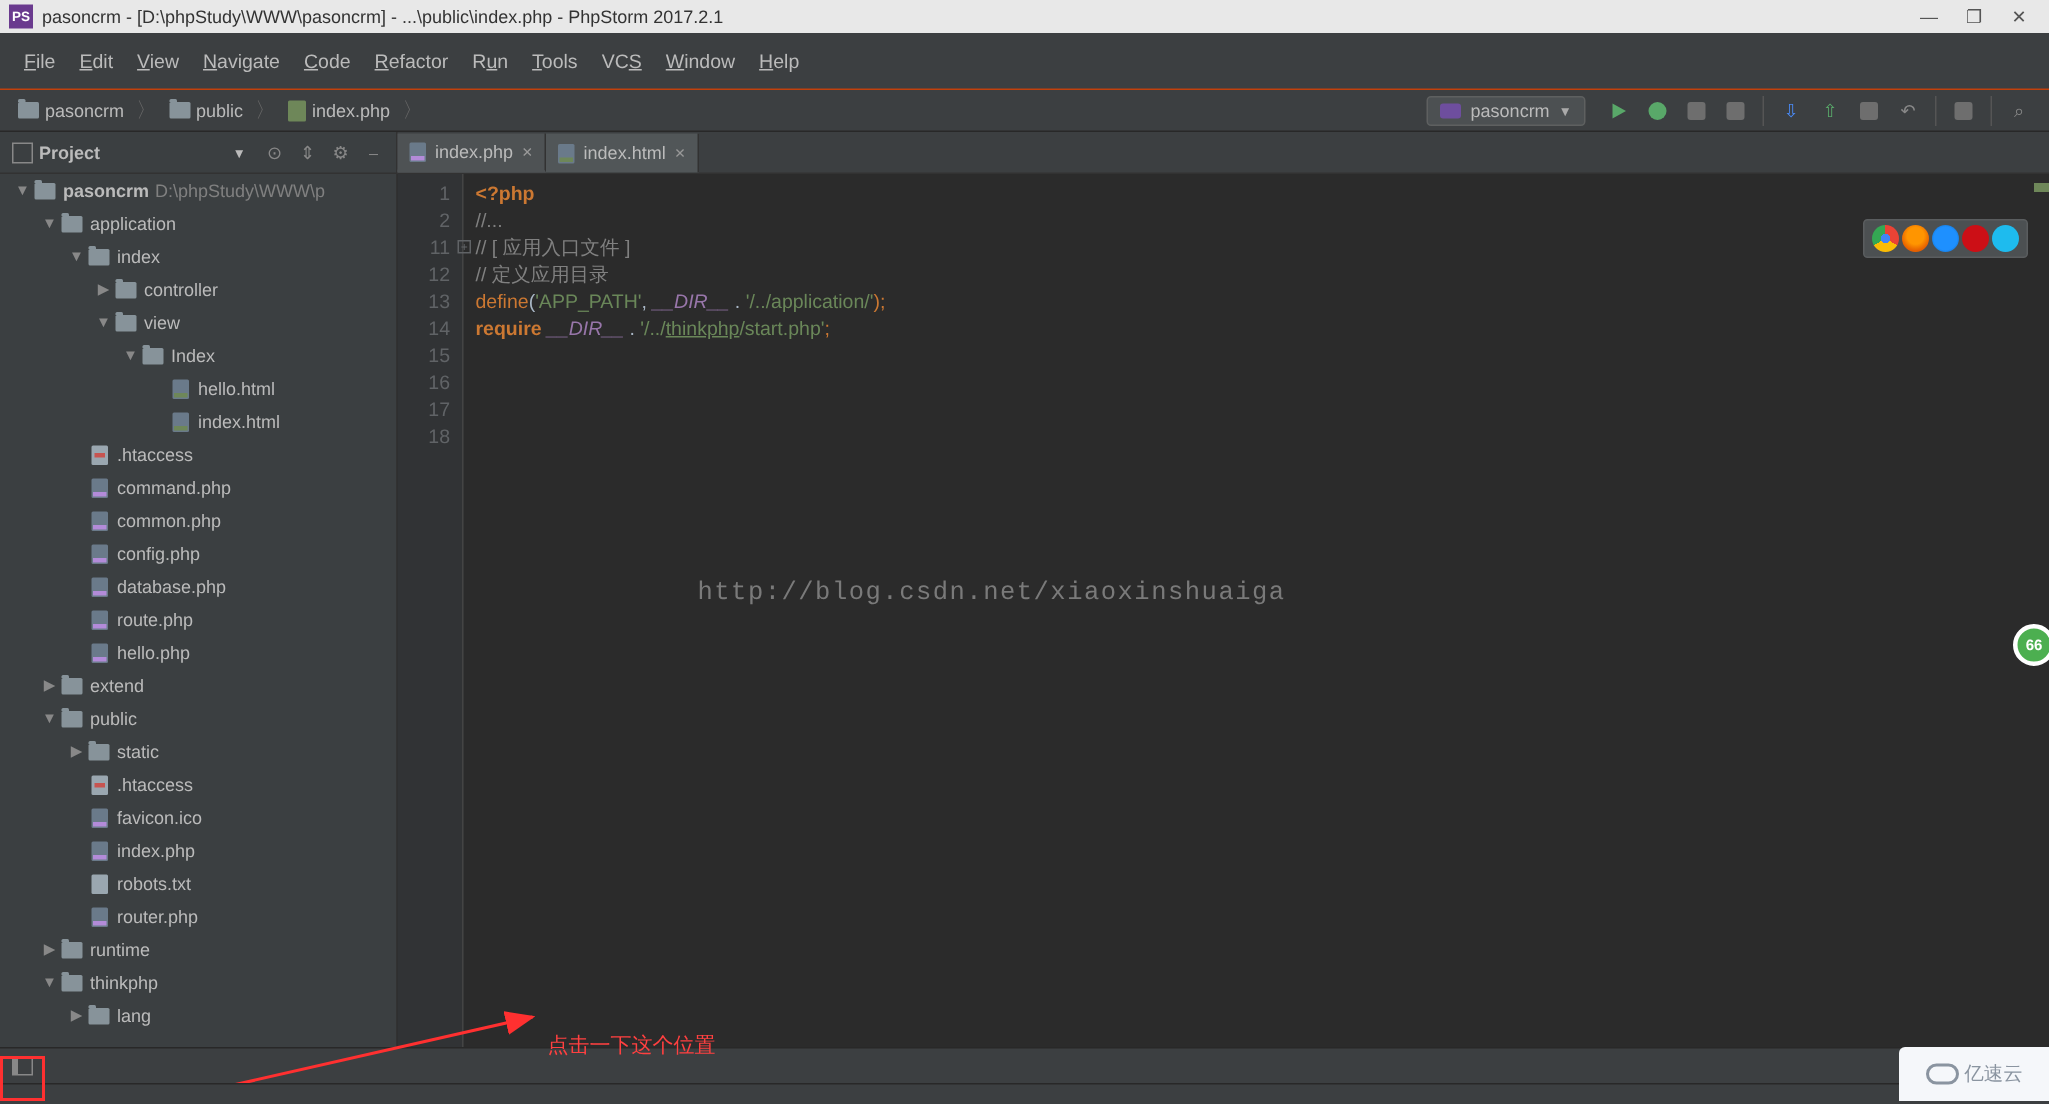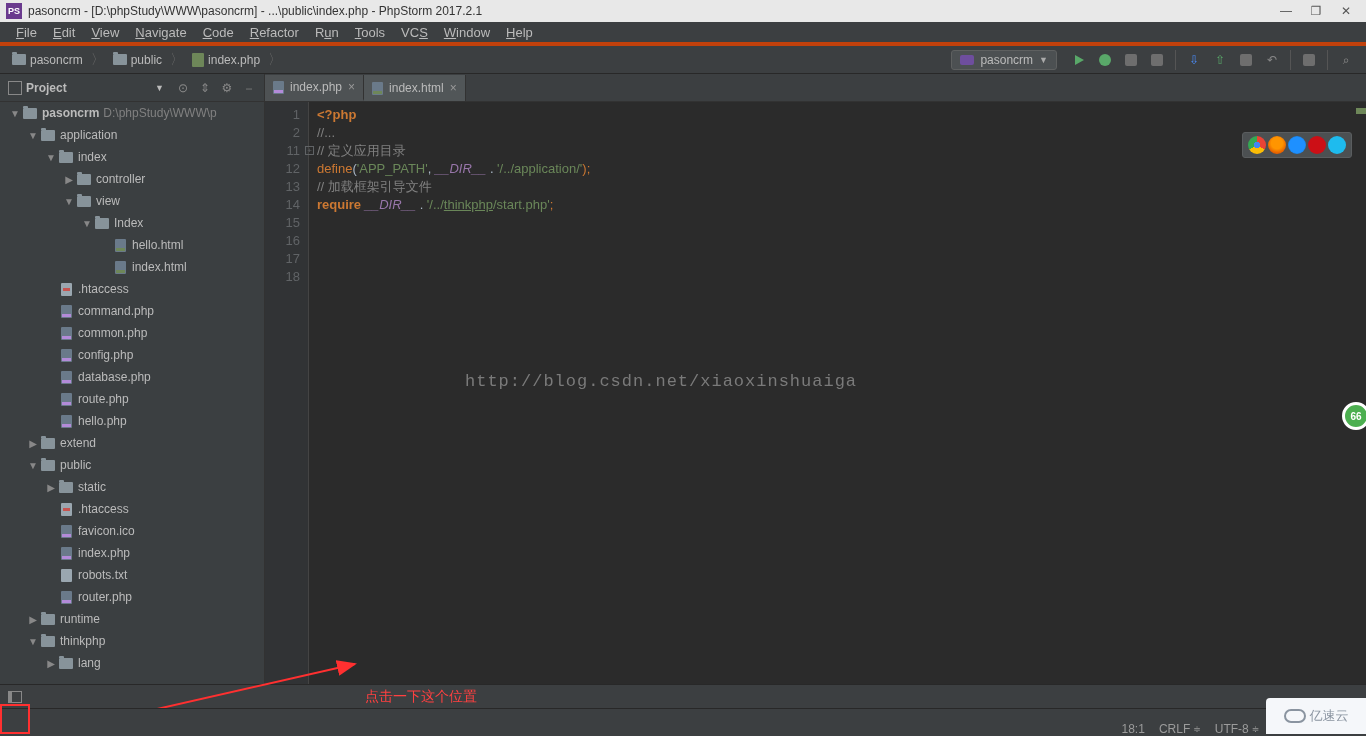--- a/index.html
+++ b/index.html
@@ -4,21 +4,21 @@
 <style>
 * { margin: 0; padding: 0; box-sizing: border-box; font-family: "Segoe UI", Arial, sans-serif; }
 body { background: #3c3f41; color: #bbbbbb; font-size: 12px; overflow: hidden; width: 1366px; height: 736px; position: relative; }
 
 .title-bar { height: 22px; background: #e8e8e8; display: flex; align-items: center; padding: 0 6px; color: #333; }
 .title-bar .ps-logo { width: 16px; height: 16px; background: #6a3a8e; color: #fff; font-size: 9px; font-weight: bold; display: flex; align-items: center; justify-content: center; margin-right: 6px; }
 .title-bar .title-text { flex: 1; font-size: 12px; }
 .title-bar .win-controls { display: flex; gap: 18px; padding-right: 8px; }
 .title-bar .win-btn { width: 12px; height: 12px; display: flex; align-items: center; justify-content: center; font-size: 12px; color: #555; cursor: pointer; }
 
-.menu-bar { height: 24px; background: #3c3f41; display: flex; align-items: center; padding: 0 8px; border-bottom: 4px solid #c2410c; }
+.menu-bar { height: 38px; background: #3c3f41; display: flex; align-items: center; padding: 0 8px; border-bottom: 1px solid #c2410c; }
 .menu-bar .menu-item { padding: 0 8px; color: #bbbbbb; cursor: pointer; font-size: 13px; }
 .menu-bar .menu-item .ul { text-decoration: underline; }
 
 .nav-toolbar { height: 28px; background: #3c3f41; display: flex; align-items: center; padding: 0 6px; border-bottom: 1px solid #282828; }
 .breadcrumb { display: flex; align-items: center; gap: 2px; flex: 1; }
 .breadcrumb .bc-item { display: flex; align-items: center; padding: 2px 6px; gap: 4px; cursor: pointer; }
 .breadcrumb .bc-sep { color: #666; font-size: 14px; }
 .bc-folder { width: 14px; height: 11px; background: #87939a; border-radius: 1px; position: relative; }
 .bc-folder::before { content: ''; position: absolute; top: -2px; left: 0; width: 5px; height: 2px; background: #87939a; border-radius: 1px 1px 0 0; }
 .bc-file { width: 12px; height: 14px; background: #6e8759; border-radius: 1px; position: relative; }
@@ -436,24 +436,24 @@
           <div>15</div>
           <div>16</div>
           <div>17</div>
           <div>18</div>
         </div>
       <div class="code">
         <span class="right-gutter-sig"></span>
         <span class="code-line"><span class="kw1">&lt;?php</span></span>
         <span class="code-line" style="position:relative;"><span class="fold-plus">+</span><span class="com">//...</span></span>
         <span class="code-line"></span>
+        <span class="code-line"><span class="com">// [ 应用入口文件 ]</span></span>
         <span class="code-line"></span>
         <span class="code-line"><span class="com">// 定义应用目录</span></span>
         <span class="code-line"><span class="kw2">define</span><span>(</span><span class="str">'APP_PATH'</span><span>, </span><span class="mag">__DIR__</span><span> . </span><span class="str">'/../application/'</span><span class="kw2">);</span></span>
-        <span class="code-line"><span class="com">// 加载框架引导文件</span></span>
         <span class="code-line"><span class="kw1">require</span><span> </span><span class="mag">__DIR__</span><span> . </span><span class="str">'/../</span><span class="lnk">thinkphp</span><span class="str">/start.php'</span><span class="kw2">;</span></span>
         <span class="code-line"></span>
       </div>
       <div class="watermark">http://blog.csdn.net/xiaoxinshuaiga</div>
       <div class="browser-bar">
         <div class="bi chrome"></div>
         <div class="bi firefox"></div>
         <div class="bi safari"></div>
         <div class="bi opera"></div>
         <div class="bi ie"></div>

